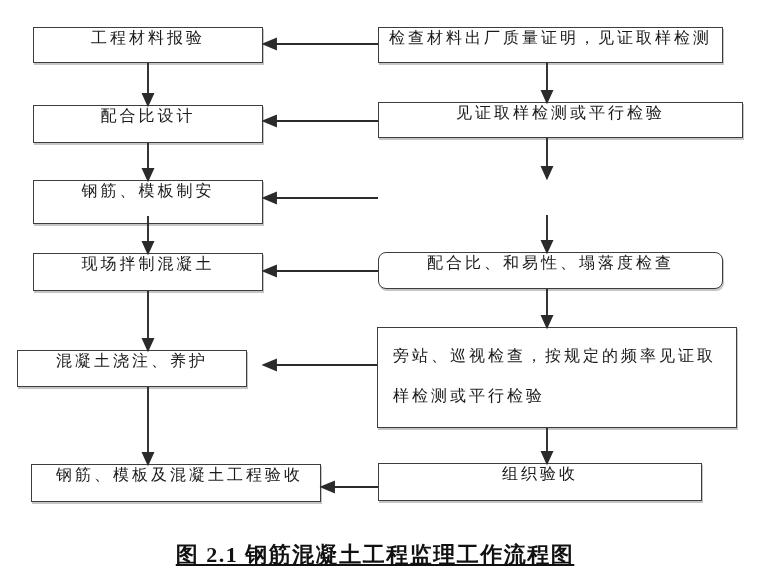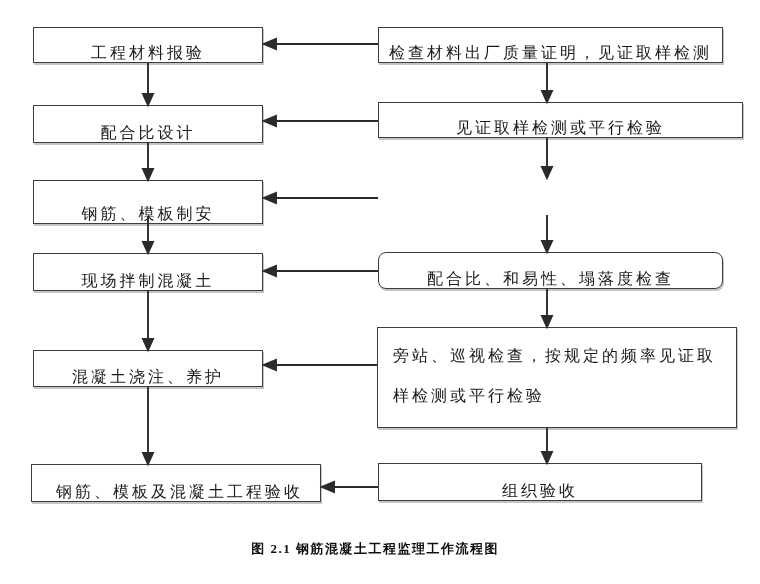--- a/index.html
+++ b/index.html
@@ -15,34 +15,34 @@
     font-family: "Liberation Serif", "DejaVu Serif", serif;
     color: #1a1a1a;
     overflow: hidden;
   }
   .flow-box {
     position: absolute;
     box-sizing: border-box;
     border: 1.6px solid #3d3d3d;
     background: #ffffff;
     display: flex;
-    align-items: flex-end;
+    align-items: flex-start;
     justify-content: center;
     font-size: 16px;
     letter-spacing: 3px;
     text-align: center;
     line-height: 1.2;
     box-shadow: 1px 2px 0 rgba(150,150,150,0.55);
   }
   
   .box-l1 { left: 33px;  top: 27px;  width: 230px; height: 36px; }
   .box-l2 { left: 33px;  top: 105px; width: 230px; height: 38px; }
   .box-l3 { left: 33px;  top: 180px; width: 230px; height: 44px; }
   .box-l4 { left: 33px;  top: 253px; width: 230px; height: 38px; }
-  .box-l5 { left: 33px;  top: 350px; width: 230px; height: 37px; }
+  .box-l5 { left: 17px;  top: 350px; width: 230px; height: 37px; }
   .box-l6 { left: 31px;  top: 464px; width: 290px; height: 38px; padding-left: 7px; }
   
   .box-r1 { left: 378px; top: 27px;  width: 345px; height: 36px; }
   .box-r2 { left: 378px; top: 102px; width: 365px; height: 36px; }
   .box-r3 { left: 378px; top: 178px; width: 345px; height: 37px; }
   .box-r4 { left: 378px; top: 252px; width: 345px; height: 37px; border-radius: 8px; }
   .box-r5 {
     left: 377px; top: 327px; width: 360px; height: 101px;
     align-items: flex-start;
     justify-content: flex-start;
@@ -58,23 +58,24 @@
     width: 760px; height: 584px;
     pointer-events: none;
   }
   .figure-caption {
     position: absolute;
     left: 0;
     top: 540px;
     width: 750px;
     text-align: center;
     font-weight: bold;
-    font-size: 13px;
+    font-size: 22px;
     letter-spacing: 1.5px;
     color: #111111;
+    text-decoration: underline;
   }
 </style>
 </head>
 <body>
 
 <div class="page">
 
   <div class="flow-box box-l1">
     <span>工程材料报验</span>
   </div>

